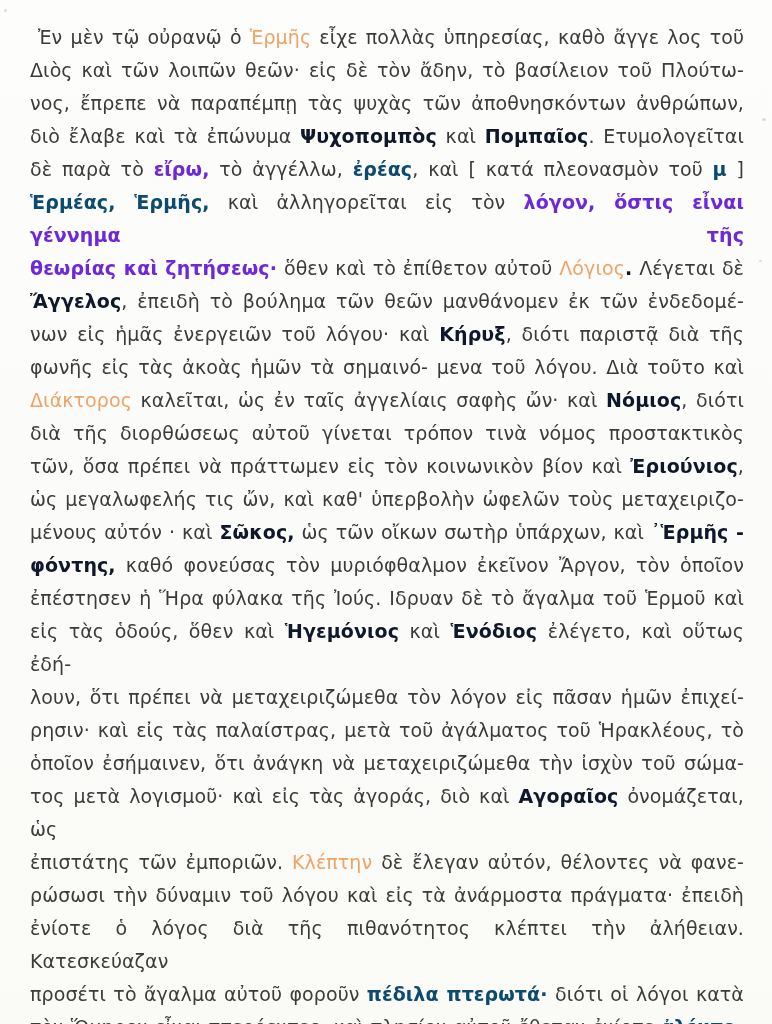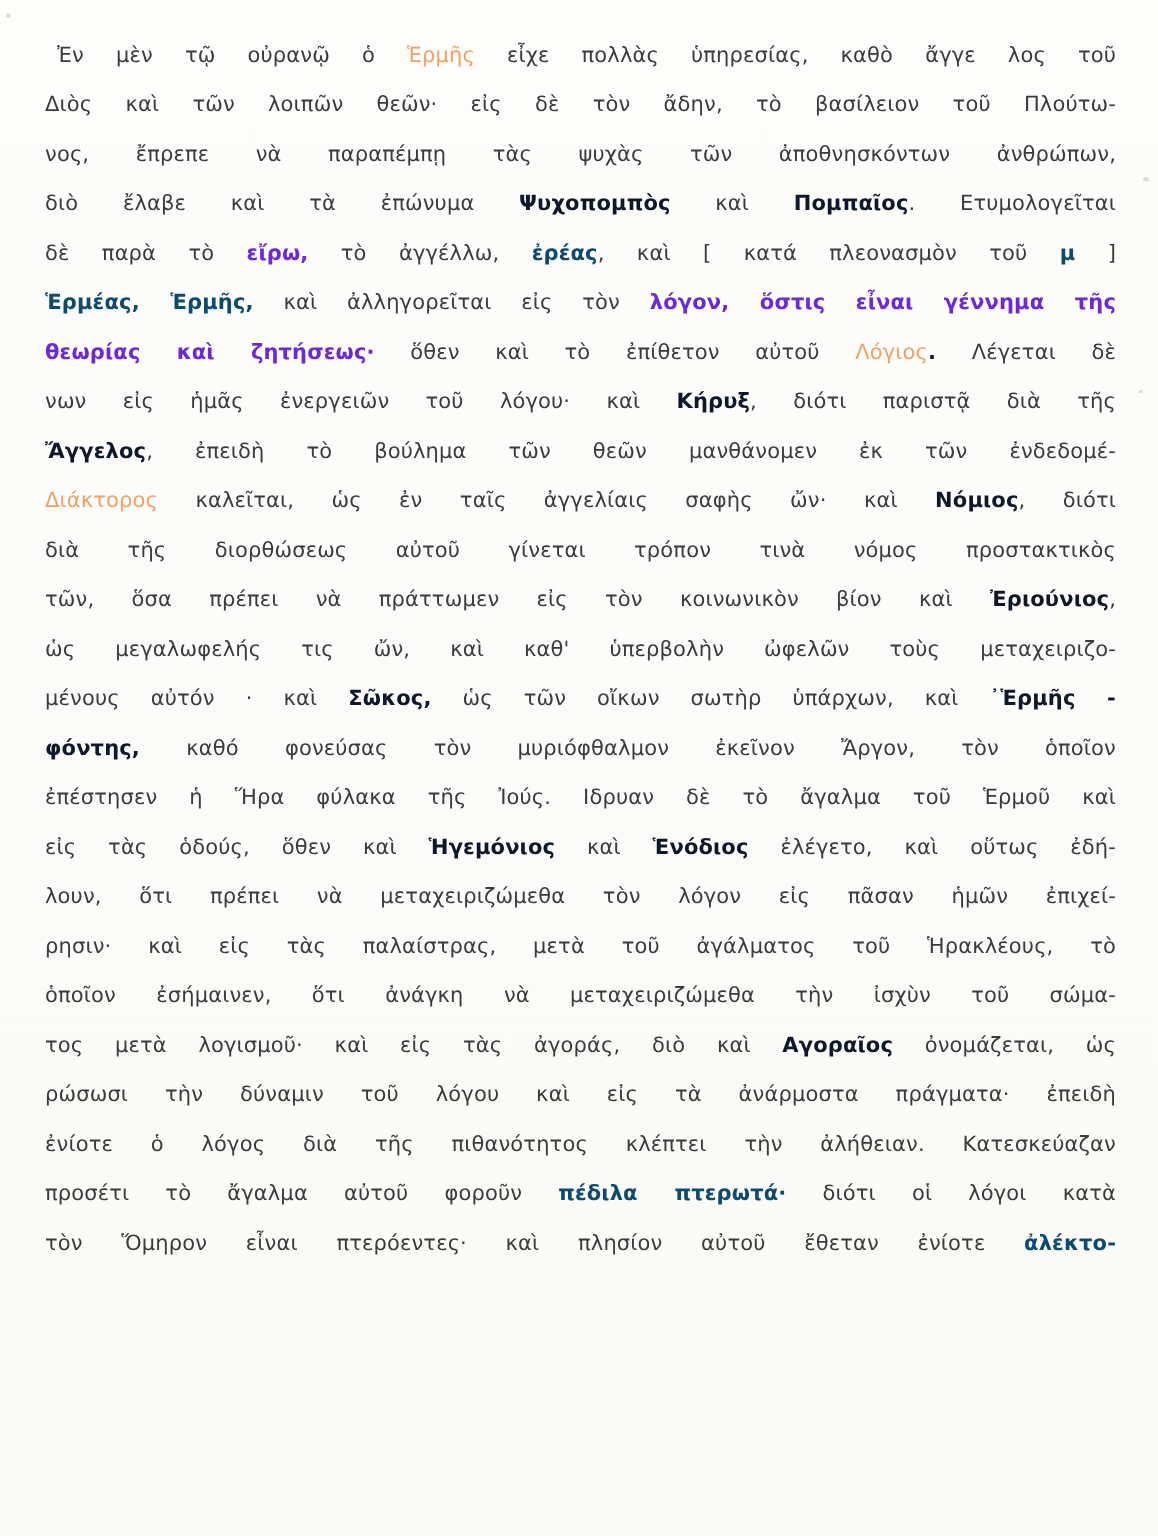--- a/index.html
+++ b/index.html
@@ -17,21 +17,21 @@
     box-sizing: border-box;
     width: 772px;
     height: 1024px;
     padding: 21px 28px 0 30px;
     position: relative;
   }
   .text-block {
     width: 714px;
   }
   .line {
-    font-size: 14px;
+    font-size: 19px;
     line-height: 33px;
     color: #3b3b3b;
     text-align: justify;
     text-align-last: justify;
     white-space: normal;
     letter-spacing: 0.1px;
   }
   .line.first {
     text-indent: 8px;
   }
@@ -57,34 +57,36 @@
 
 <div class="page">
   <div class="text-block" id="text-block">
       <div class="line first"><span class="seg-n">Ἐν μὲν τῷ οὐρανῷ ὁ </span><span class="seg-o">Ἑρμῆς</span><span class="seg-n"> εἶχε πολλὰς ὑπηρεσίας, καθὸ ἄγγε λος τοῦ</span></div>
       <div class="line"><span class="seg-n">Διὸς καὶ τῶν λοιπῶν θεῶν· εἰς δὲ τὸν ἄδην, τὸ βασίλειον τοῦ Πλούτω-</span></div>
       <div class="line"><span class="seg-n">νος, ἔπρεπε νὰ παραπέμπῃ τὰς ψυχὰς τῶν ἀποθνησκόντων ἀνθρώπων,</span></div>
       <div class="line"><span class="seg-n">διὸ ἔλαβε καὶ τὰ ἐπώνυμα </span><span class="seg-ob">Ψυχοπομπὸς</span><span class="seg-n"> καὶ </span><span class="seg-ob">Πομπαῖος</span><span class="seg-n">. Ετυμολογεῖται</span></div>
       <div class="line"><span class="seg-n">δὲ παρὰ τὸ </span><span class="seg-pb">εἴρω,</span><span class="seg-n"> τὸ ἀγγέλλω, </span><span class="seg-b">ἐρέας</span><span class="seg-n">, καὶ [ κατά πλεονασμὸν τοῦ </span><span class="seg-b">μ</span><span class="seg-n"> ]</span></div>
       <div class="line"><span class="seg-b">Ἑρμέας, Ἑρμῆς,</span><span class="seg-n"> καὶ ἀλληγορεῖται εἰς τὸν </span><span class="seg-pb">λόγον, ὅστις εἶναι γέννημα τῆς</span></div>
       <div class="line"><span class="seg-pb">θεωρίας καὶ ζητήσεως·</span><span class="seg-n"> ὅθεν καὶ τὸ ἐπίθετον αὐτοῦ </span><span class="seg-o">Λόγιος</span><span class="seg-ob">.</span><span class="seg-n"> Λέγεται δὲ</span></div>
+      <div class="line"><span class="seg-ob">Ἄγγελος</span><span class="seg-n">, ἐπειδὴ τὸ βούλημα τῶν θεῶν μανθάνομεν ἐκ τῶν ἐνδεδομέ-</span></div>
       <div class="line"><span class="seg-n">νων εἰς ἡμᾶς ἐνεργειῶν τοῦ λόγου· καὶ </span><span class="seg-ob">Κήρυξ</span><span class="seg-n">, διότι παριστᾷ διὰ τῆς</span></div>
-      <div class="line"><span class="seg-ob">Ἄγγελος</span><span class="seg-n">, ἐπειδὴ τὸ βούλημα τῶν θεῶν μανθάνομεν ἐκ τῶν ἐνδεδομέ-</span></div>
+      <div class="line"><span class="seg-n">φωνῆς εἰς τὰς ἀκοὰς ἡμῶν τὰ σημαινό- μενα τοῦ λόγου. Διὰ τοῦτο καὶ</span></div>
       <div class="line"><span class="seg-o">Διάκτορος</span><span class="seg-n"> καλεῖται, ὡς ἐν ταῖς ἀγγελίαις σαφὴς ὤν· καὶ </span><span class="seg-ob">Νόμιος</span><span class="seg-n">, διότι</span></div>
       <div class="line"><span class="seg-n">διὰ τῆς διορθώσεως αὐτοῦ γίνεται τρόπον τινὰ νόμος προστακτικὸς</span></div>
       <div class="line"><span class="seg-n">τῶν, ὅσα πρέπει νὰ πράττωμεν εἰς τὸν κοινωνικὸν βίον καὶ </span><span class="seg-ob">Ἐριούνιος</span><span class="seg-n">,</span></div>
       <div class="line"><span class="seg-n">ὡς μεγαλωφελής τις ὤν, καὶ καθ' ὑπερβολὴν ὠφελῶν τοὺς μεταχειριζο-</span></div>
       <div class="line"><span class="seg-n">μένους αὐτόν · καὶ </span><span class="seg-ob">Σῶκος,</span><span class="seg-n"> ὡς τῶν οἴκων σωτὴρ ὑπάρχων, καὶ </span><span class="seg-ob">᾿Ἑρμῆς -</span></div>
       <div class="line"><span class="seg-ob">φόντης,</span><span class="seg-n"> καθό φονεύσας τὸν μυριόφθαλμον ἐκεῖνον Ἄργον, τὸν ὁποῖον</span></div>
       <div class="line"><span class="seg-n">ἐπέστησεν ἡ Ἥρα φύλακα τῆς Ἰούς. Ιδρυαν δὲ τὸ ἄγαλμα τοῦ Ἑρμοῦ καὶ</span></div>
       <div class="line"><span class="seg-n">εἰς τὰς ὁδούς, ὅθεν καὶ </span><span class="seg-ob">Ἡγεμόνιος</span><span class="seg-n"> καὶ </span><span class="seg-ob">Ἑνόδιος</span><span class="seg-n"> ἐλέγετο, καὶ οὕτως ἐδή-</span></div>
       <div class="line"><span class="seg-n">λουν, ὅτι πρέπει νὰ μεταχειριζώμεθα τὸν λόγον εἰς πᾶσαν ἡμῶν ἐπιχεί-</span></div>
       <div class="line"><span class="seg-n">ρησιν· καὶ εἰς τὰς παλαίστρας, μετὰ τοῦ ἀγάλματος τοῦ Ἡρακλέους, τὸ</span></div>
       <div class="line"><span class="seg-n">ὁποῖον ἐσήμαινεν, ὅτι ἀνάγκη νὰ μεταχειριζώμεθα τὴν ἰσχὺν τοῦ σώμα-</span></div>
       <div class="line"><span class="seg-n">τος μετὰ λογισμοῦ· καὶ εἰς τὰς ἀγοράς, διὸ καὶ </span><span class="seg-ob">Αγοραῖος</span><span class="seg-n"> ὀνομάζεται, ὡς</span></div>
+      <div class="line"><span class="seg-n">ἐπιστάτης τῶν ἐμποριῶν. </span><span class="seg-o">Κλέπτην</span><span class="seg-n"> δὲ ἔλεγαν αὐτόν, θέλοντες νὰ φανε-</span></div>
       <div class="line"><span class="seg-n">ρώσωσι τὴν δύναμιν τοῦ λόγου καὶ εἰς τὰ ἀνάρμοστα πράγματα· ἐπειδὴ</span></div>
       <div class="line"><span class="seg-n">ἐνίοτε ὁ λόγος διὰ τῆς πιθανότητος κλέπτει τὴν ἀλήθειαν. Κατεσκεύαζαν</span></div>
       <div class="line"><span class="seg-n">προσέτι τὸ ἄγαλμα αὐτοῦ φοροῦν </span><span class="seg-b">πέδιλα πτερωτά·</span><span class="seg-n"> διότι οἱ λόγοι κατὰ</span></div>
       <div class="line"><span class="seg-n">τὸν Ὅμηρον εἶναι πτερόεντες· καὶ πλησίον αὐτοῦ ἔθεταν ἐνίοτε </span><span class="seg-b">ἀλέκτο-</span></div>
     </div>
   <div class="scan-speck speck-1"></div>
   <div class="scan-speck speck-2"></div>
   <div class="scan-speck speck-3"></div>
 </div>
 

